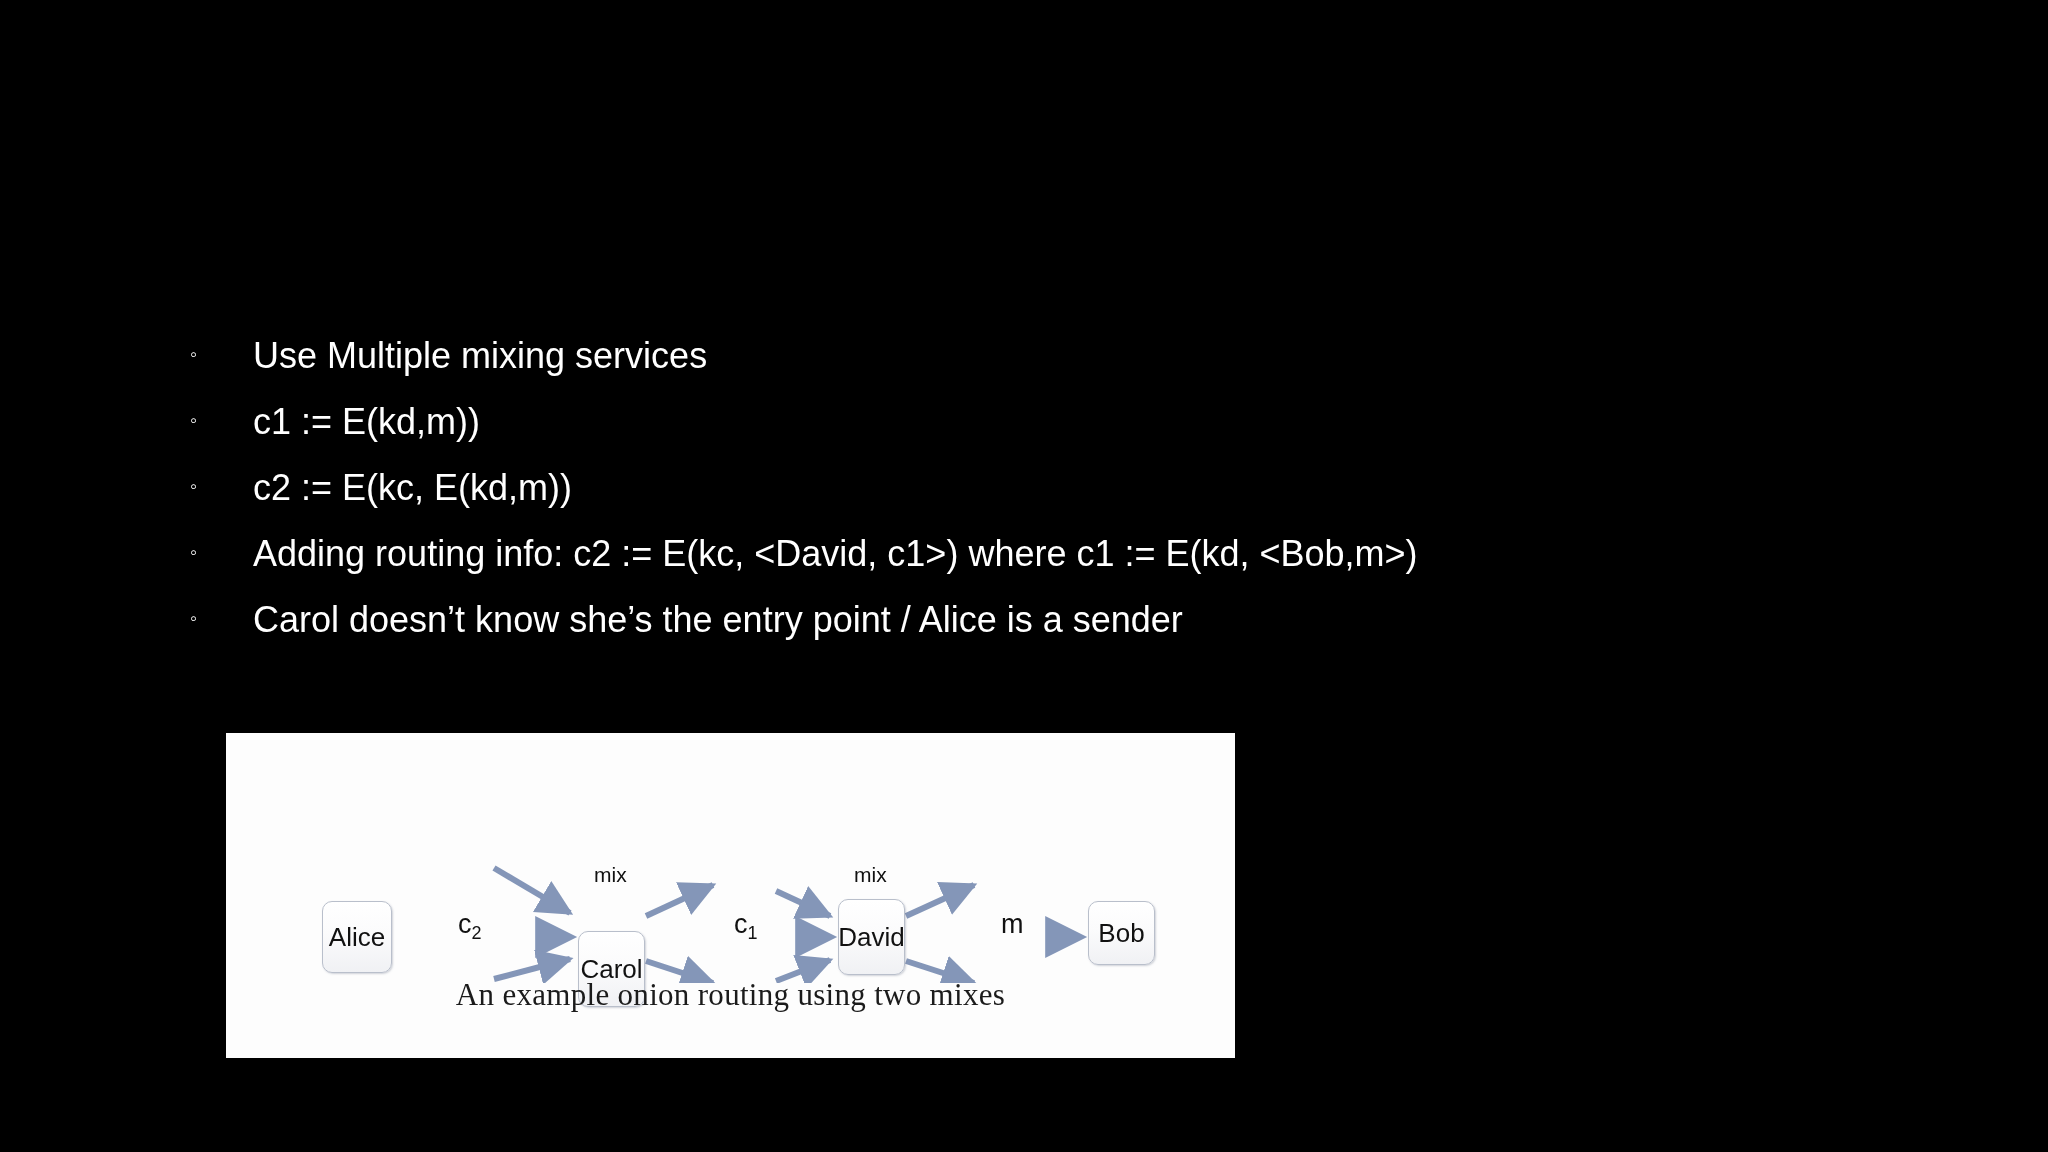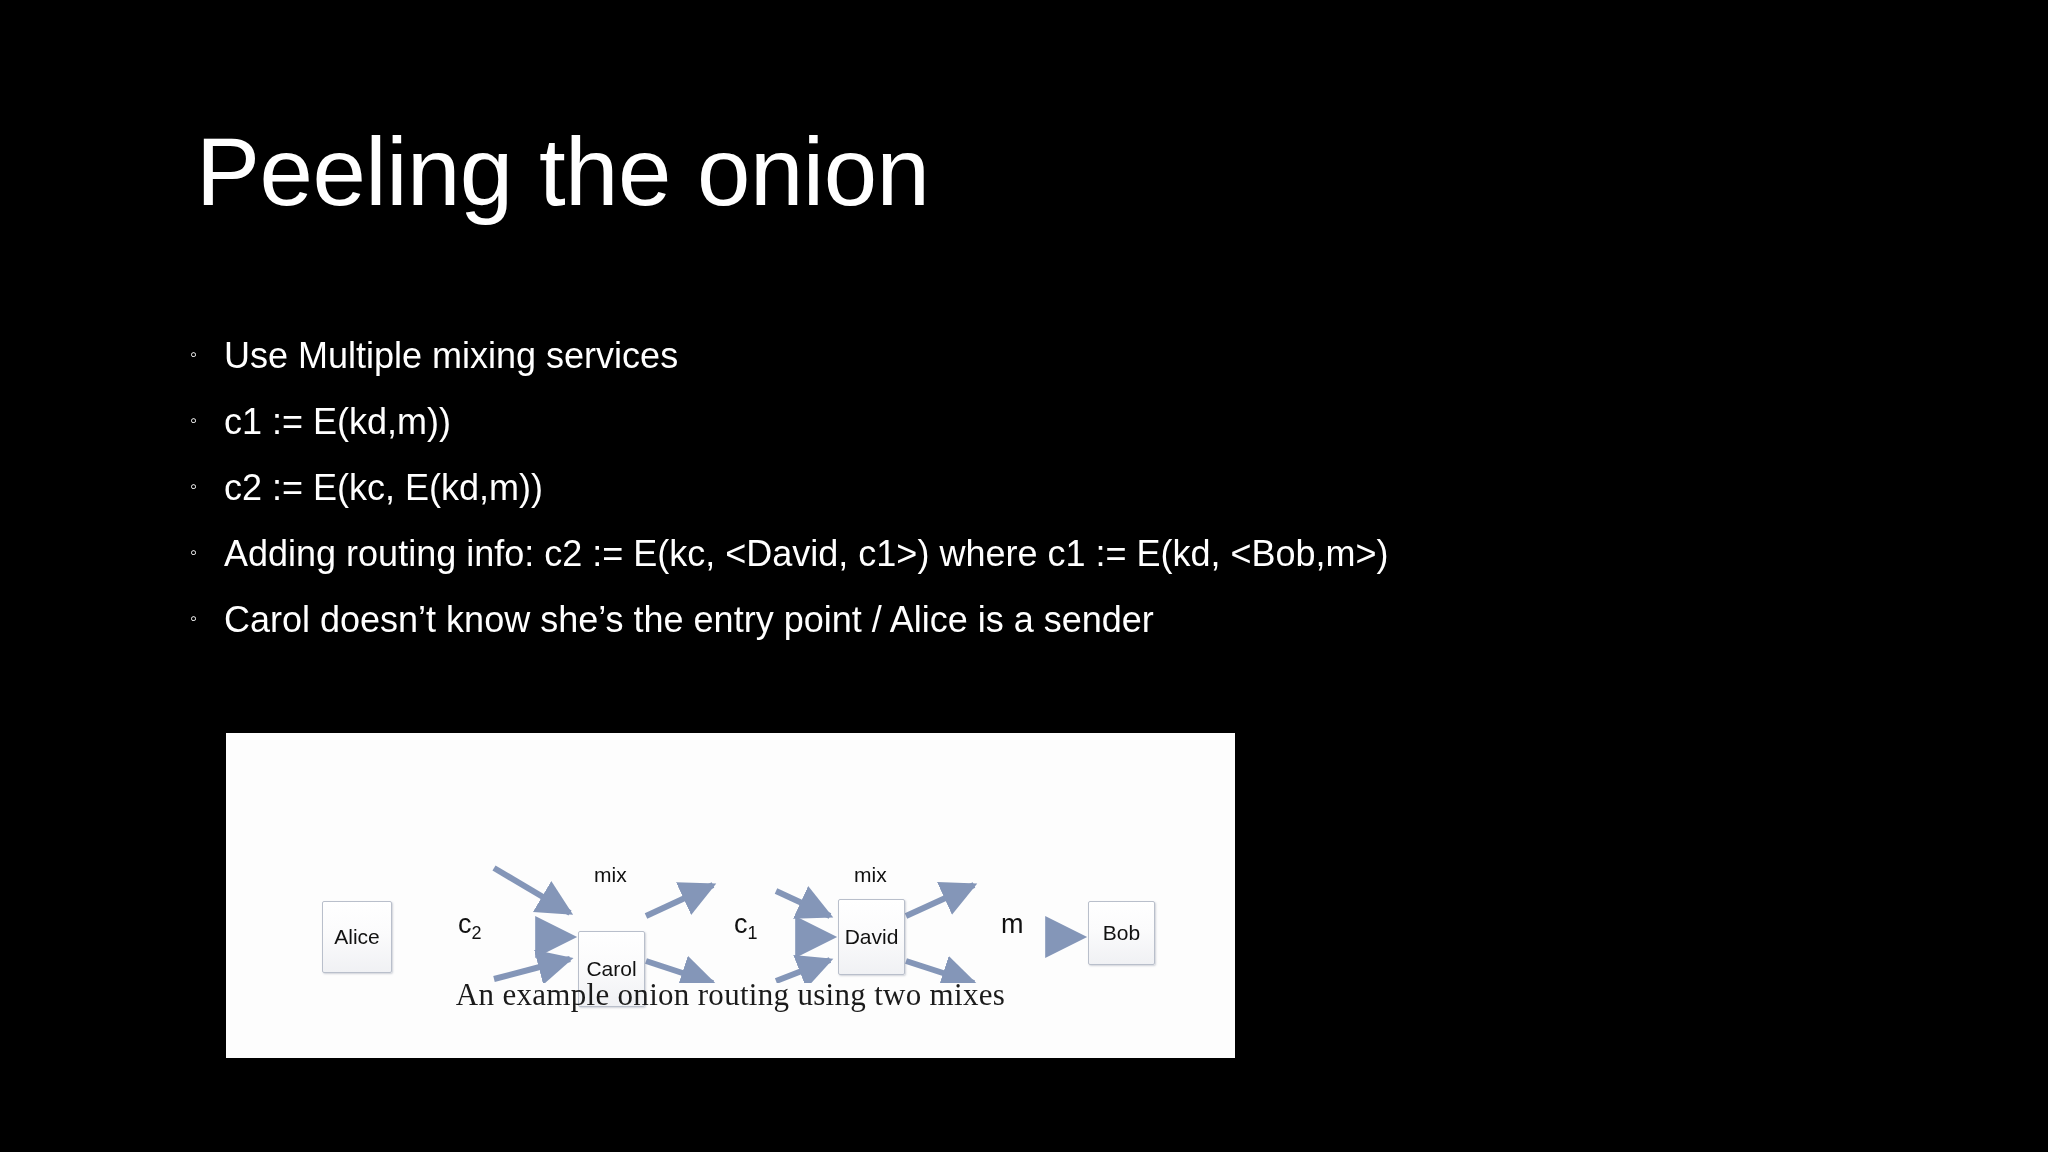--- a/index.html
+++ b/index.html
@@ -61,20 +61,21 @@
     flex: 0 0 auto;
     width: 34px;
     color: #ffffff;
     font-size: 20px;
     line-height: 1;
     position: relative;
     top: -7px;
   }
   .bullet-text {
     flex: 0 1 auto;
+    margin-left: 29px;
   }
 
   
   #figure-panel {
     position: absolute;
     left: 226px;
     top: 733px;
     width: 1009px;
     height: 325px;
     background: #fdfdfd;
@@ -100,27 +101,27 @@
     color: #1b1b1b;
     letter-spacing: 0.3px;
   }
 
   
   .node-box {
     position: absolute;
     box-sizing: border-box;
     background: linear-gradient(to bottom, #ffffff 0%, #fbfbfc 45%, #f0f1f4 100%);
     border: 1px solid #b9bfcb;
-    border-radius: 2px;
+    border-radius: 10px;
     box-shadow: 1px 1px 2px rgba(120,130,150,0.35);
     display: flex;
     align-items: center;
     justify-content: center;
     font-family: "Liberation Sans", sans-serif;
-    font-size: 21px;
+    font-size: 26px;
     color: #111111;
   }
   #node-alice  { left: 96px;  top: 168px; width: 70px;  height: 72px; }
   #node-carol  { left: 352px; top: 166px; width: 67px;  height: 76px; margin-top: 32px; }
   #node-david  { left: 612px; top: 166px; width: 67px;  height: 76px; }
   #node-bob    { left: 862px; top: 168px; width: 67px;  height: 64px; }
 
   
   .mix-label {
     position: absolute;
@@ -152,21 +153,20 @@
     left: 0; top: 0;
     width: 1009px; height: 250px;
     pointer-events: none;
   }
 </style>
 </head>
 <body>
 
 <div id="slide">
 
-  <div id="slide-title">Peeling the onion</div>
 
   <ul id="bullet-list">
     <li class="bullet-item">
       <span class="bullet-marker">◦</span>
       <span class="bullet-text">Use Multiple mixing services</span>
     </li>
     <li class="bullet-item">
       <span class="bullet-marker">◦</span>
       <span class="bullet-text">c1 := E(kd,m))</span>
     </li>

